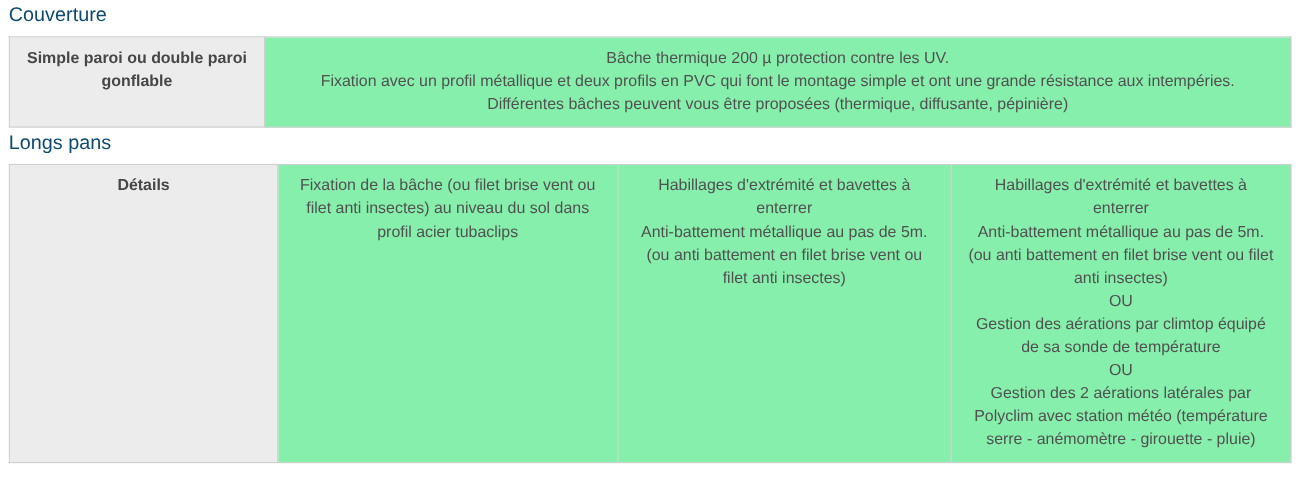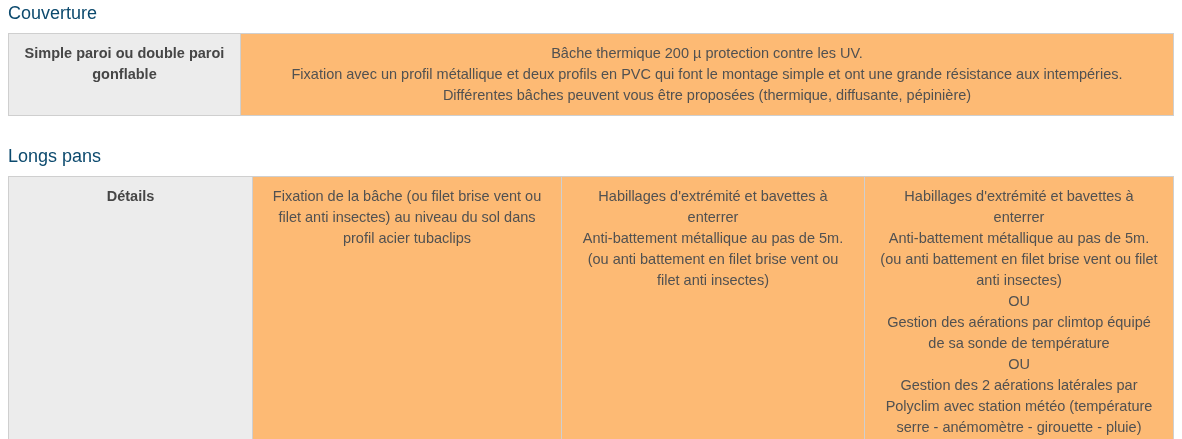--- a/index.html
+++ b/index.html
@@ -14,21 +14,21 @@
     box-sizing: content-box;
   }
   .section-title {
     color: #0c4a6e;
     font-size: 18px;
     font-weight: 400;
     line-height: 22px;
     margin: 0 0 9px 0;
   }
   .section-title.second {
-    margin-top: 29px;
+    margin-top: 2px;
   }
   table.spec-table {
     width: 100%;
     border-collapse: collapse;
     table-layout: fixed;
     font-size: 14.5px;
     line-height: 21px;
     color: #515151;
   }
   .spec-table th,
@@ -38,21 +38,21 @@
     vertical-align: top;
     text-align: center;
     word-wrap: break-word;
   }
   .spec-table th {
     background: #ececec;
     font-weight: 700;
     color: #464646;
   }
   .spec-table td {
-    background: #fdba74;
+    background: #86efac;
     font-weight: 400;
   }
   .multiline {
     white-space: pre-line;
   }
   
   #couverture-table col.c1 { width: 232px; }
   #longs-pans-table col.c1 { width: 244px; }
   #longs-pans-table col.c2 { width: 309px; }
   #longs-pans-table col.c3 { width: 303px; }

